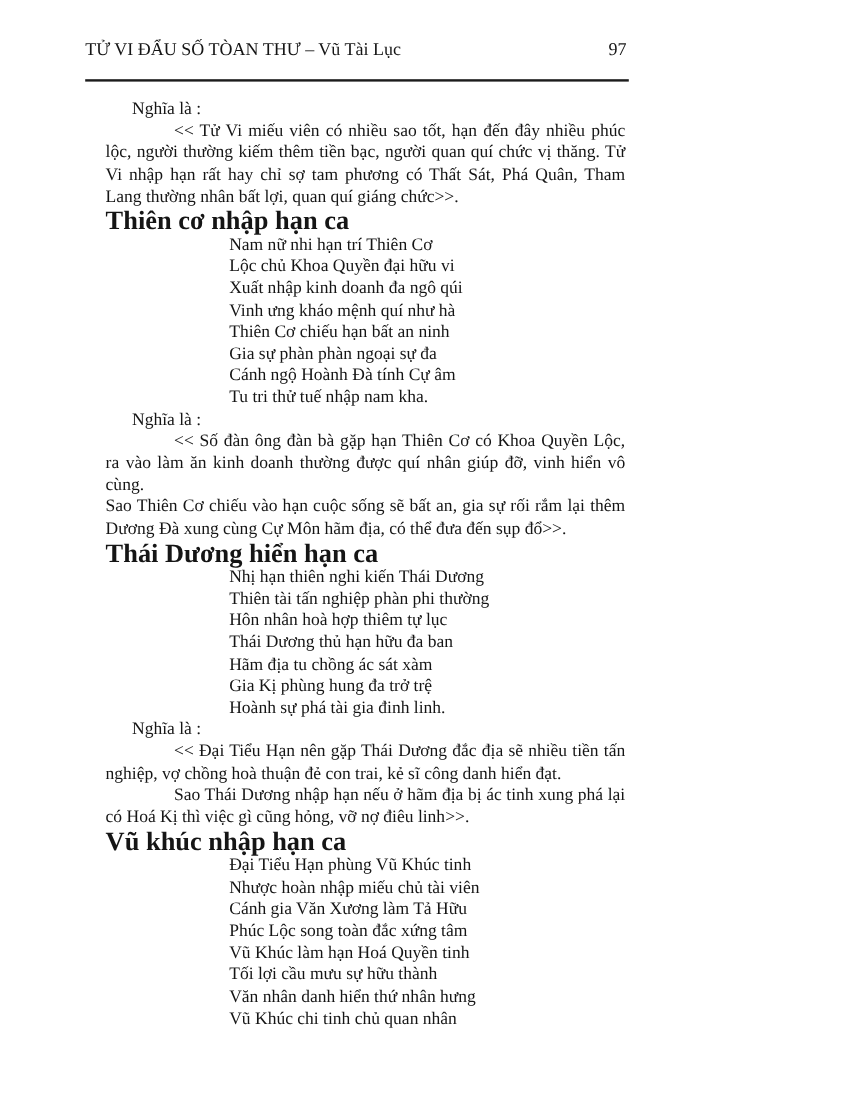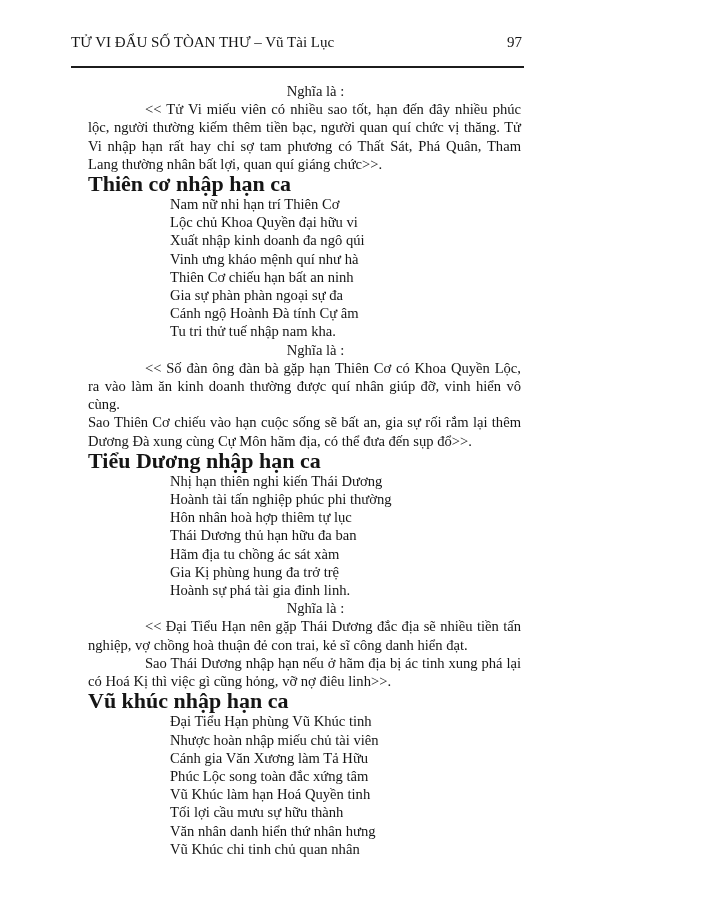--- a/index.html
+++ b/index.html
@@ -31,34 +31,33 @@
     border: none;
     border-top: 2px solid #1c1c1c;
   }
   .body-text {
     margin: 14px 65px 0 88px;
     font-size: 14.6px;
     line-height: 18.2px;
   }
   .label {
     margin-left: 22px;
-    text-align: center;
   }
   .para {
     text-align: justify;
     text-indent: 57px;
   }
   .para.no-indent { text-indent: 0; }
   .heading {
     font-weight: bold;
     font-size: 22px;
     line-height: 22px;
   }
   .verse-line {
-    margin-left: 82px;
+    margin-left: 103px;
   }
 </style>
 </head>
 <body>
 
 <div class="page">
   <div class="running-head">
     <span>TỬ VI ĐẨU SỐ TÒAN THƯ – Vũ Tài Lục</span>
     <span>97</span>
   </div>
@@ -73,24 +72,24 @@
         <div class="verse-line">Xuất nhập kinh doanh đa ngô qúi</div>
         <div class="verse-line">Vinh ưng kháo mệnh quí như hà</div>
         <div class="verse-line">Thiên Cơ chiếu hạn bất an ninh</div>
         <div class="verse-line">Gia sự phàn phàn ngoại sự đa</div>
         <div class="verse-line">Cánh ngộ Hoành Đà tính Cự âm</div>
         <div class="verse-line">Tu tri thử tuế nhập nam kha.</div>
       </div>
       <div class="label">Nghĩa là :</div>
       <div class="para">&lt;&lt; Số đàn ông đàn bà gặp hạn Thiên Cơ có Khoa Quyền Lộc, ra vào làm ăn kinh doanh thường được quí nhân giúp đỡ, vinh hiển vô cùng.</div>
       <div class="para no-indent">Sao Thiên Cơ chiếu vào hạn cuộc sống sẽ bất an, gia sự rối rắm lại thêm Dương Đà xung cùng Cự Môn hãm địa, có thể đưa đến sụp đổ&gt;&gt;.</div>
-      <div class="heading">Tiểu Dương nhập hạn ca</div>
+      <div class="heading">Thái Dương hiển hạn ca</div>
       <div class="verse">
         <div class="verse-line">Nhị hạn thiên nghi kiến Thái Dương</div>
-        <div class="verse-line">Hoành tài tấn nghiệp phúc phi thường</div>
+        <div class="verse-line">Thiên tài tấn nghiệp phàn phi thường</div>
         <div class="verse-line">Hôn nhân hoà hợp thiêm tự lục</div>
         <div class="verse-line">Thái Dương thủ hạn hữu đa ban</div>
         <div class="verse-line">Hãm địa tu chồng ác sát xàm</div>
         <div class="verse-line">Gia Kị phùng hung đa trở trệ</div>
         <div class="verse-line">Hoành sự phá tài gia đinh linh.</div>
       </div>
       <div class="label">Nghĩa là :</div>
       <div class="para">&lt;&lt; Đại Tiểu Hạn nên gặp Thái Dương đắc địa sẽ nhiều tiền tấn nghiệp, vợ chồng hoà thuận đẻ con trai, kẻ sĩ công danh hiển đạt.</div>
       <div class="para">Sao Thái Dương nhập hạn nếu ở hãm địa bị ác tinh xung phá lại có Hoá Kị thì việc gì cũng hỏng, vỡ nợ điêu linh&gt;&gt;.</div>
       <div class="heading">Vũ khúc nhập hạn ca</div>

